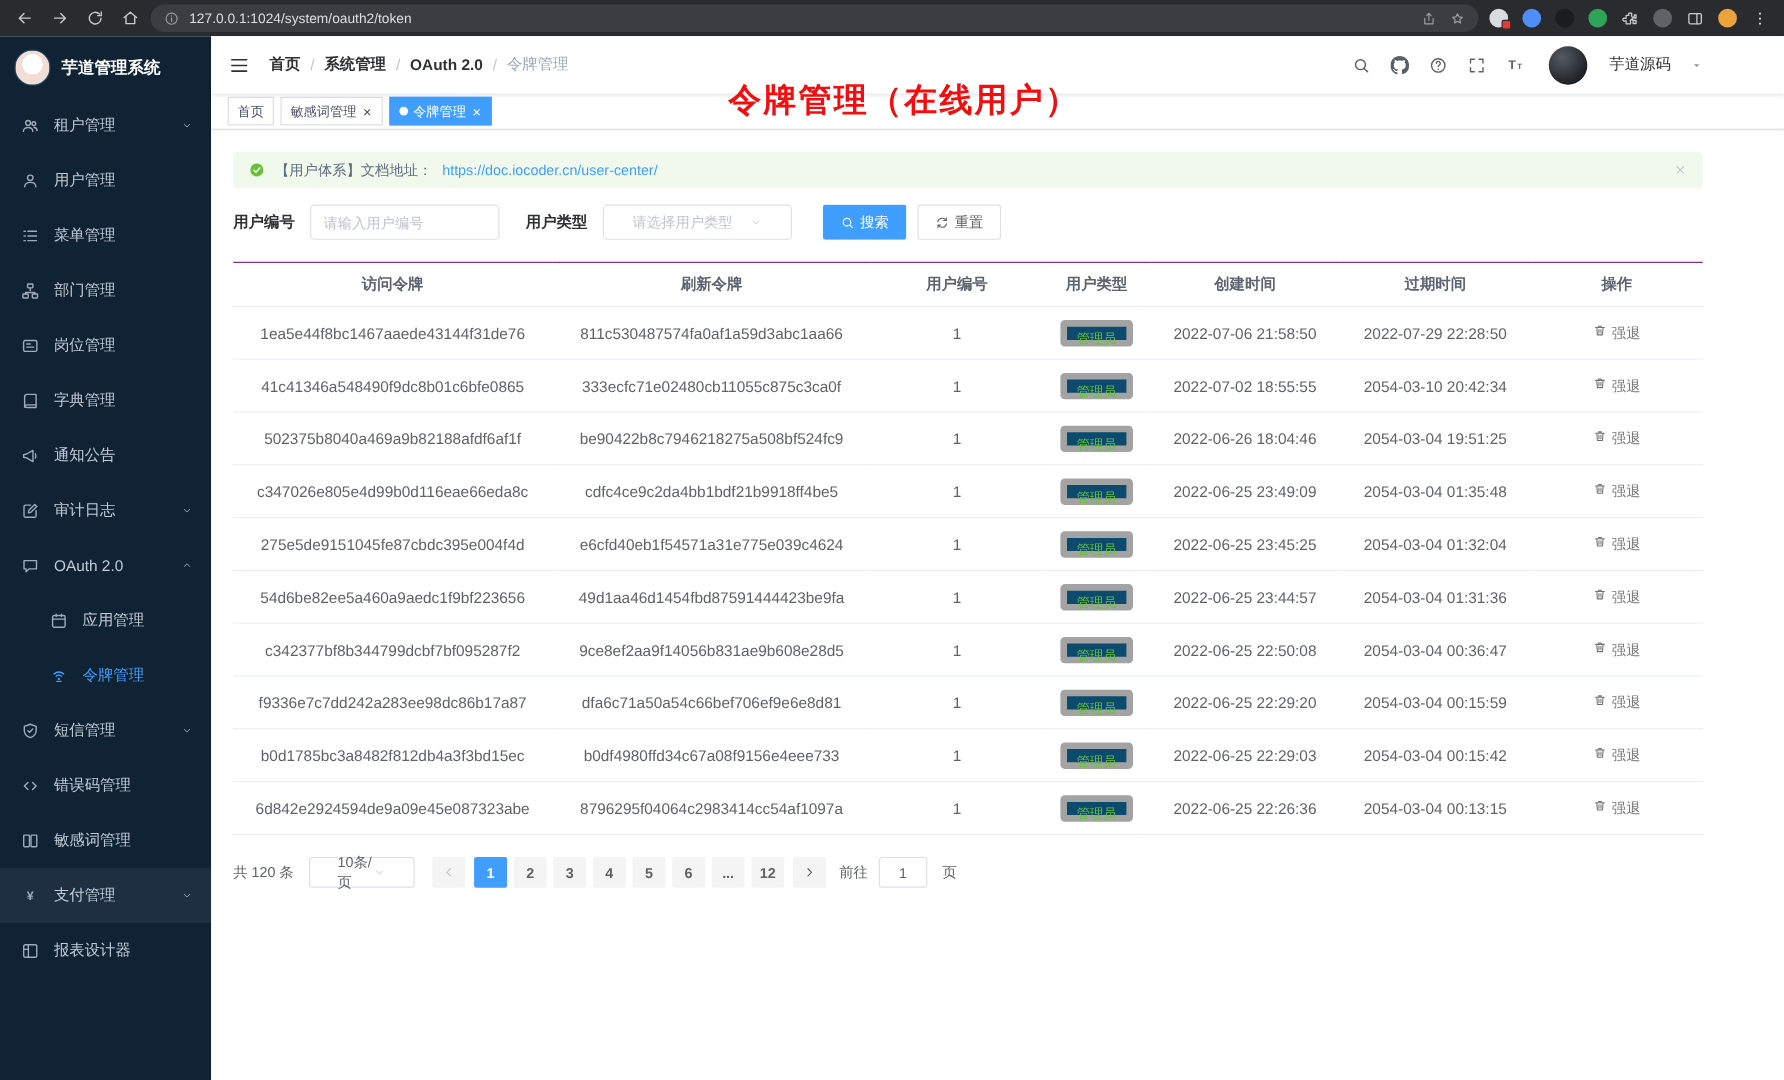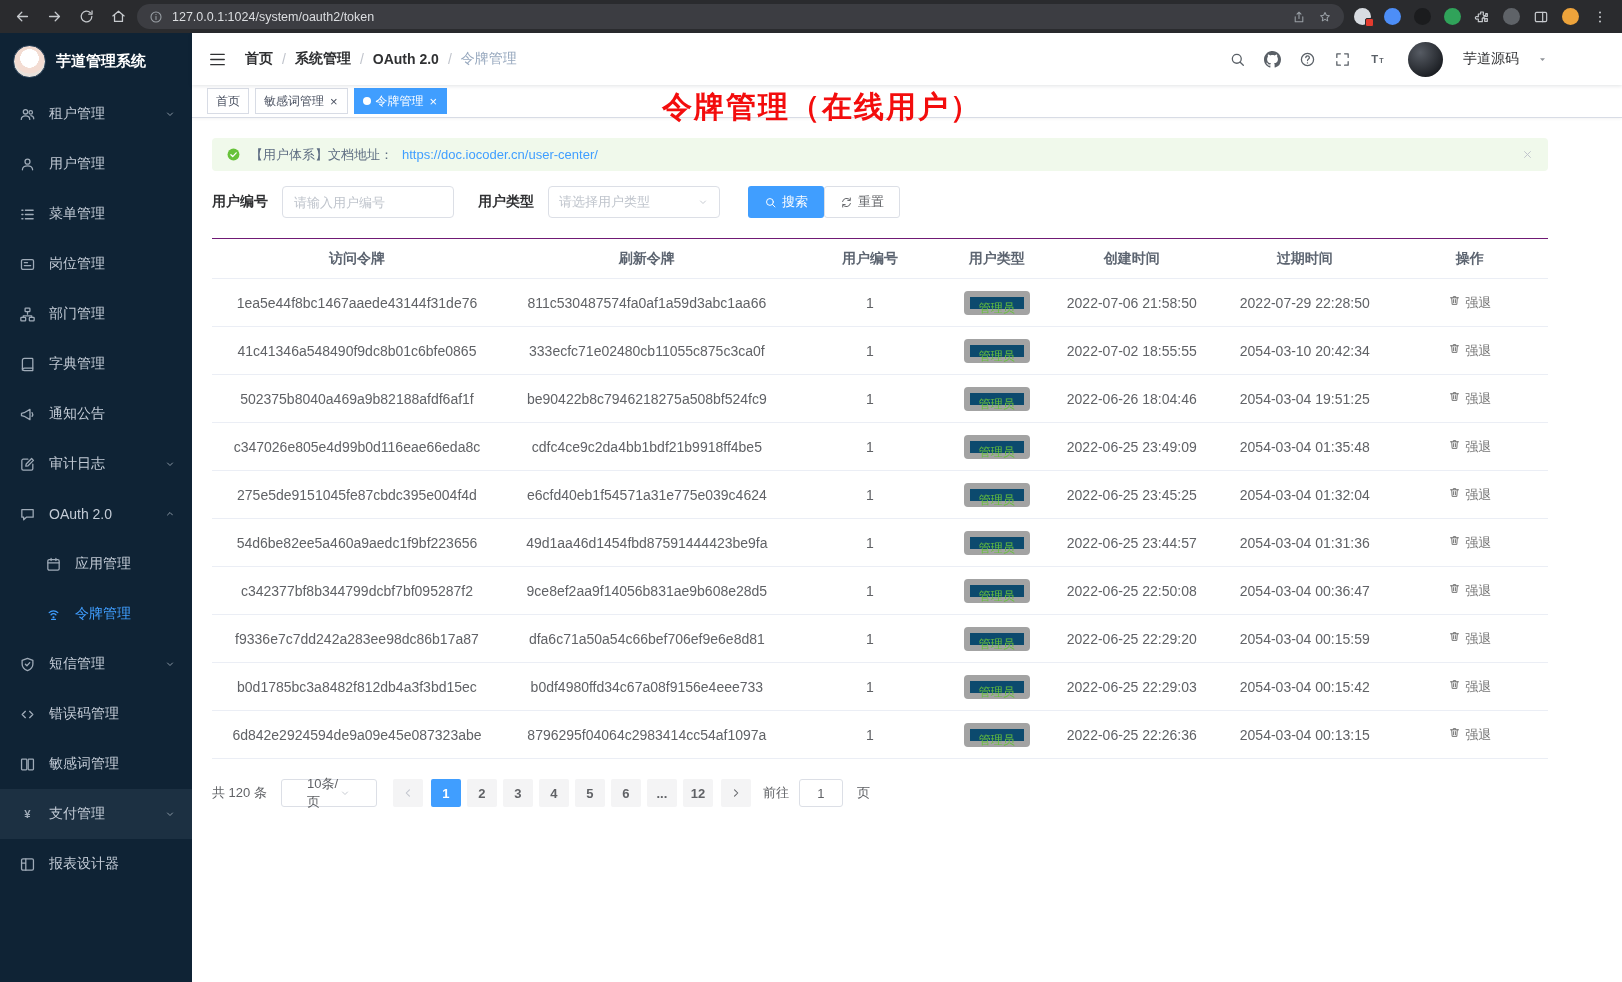--- a/index.html
+++ b/index.html
@@ -53,41 +53,41 @@
 
 
 .tags-bar{height:33px;background:#fff;border-bottom:1px solid #d8dce5;box-shadow:0 1px 3px rgba(0,0,0,.05);display:flex;align-items:center;padding:0 15px;gap:6px;position:relative;z-index:2}
 .tag{height:26px;display:inline-flex;align-items:center;gap:5px;padding:0 8px;border:1px solid #d8dce5;background:#fff;color:#495060;font-size:12px;cursor:pointer}
 .tag .dot{width:8px;height:8px;border-radius:50%;background:#fff;display:none;flex:none}
 .tag.active{background:#409eff;border-color:#409eff;color:#fff}
 .tag.active .dot{display:inline-block}
 .tag-close{font-size:13px;line-height:1;padding:0 1px;cursor:pointer}
 
 
-.annotation{position:absolute;top:54px;left:470px;font-size:30px;font-weight:700;color:#f30d0d;letter-spacing:2px;z-index:10;pointer-events:none;white-space:nowrap}
+.annotation{position:absolute;top:38px;left:470px;font-size:30px;font-weight:700;color:#f30d0d;letter-spacing:2px;z-index:10;pointer-events:none;white-space:nowrap}
 
 
 .content{flex:1;padding:20px 74px 0 20px;overflow:hidden}
 .alert{height:33px;background:#f0f9eb;border-radius:4px;display:flex;align-items:center;gap:9px;padding:1px 14px;font-size:13px}
 .alert-icon{width:15px;height:15px}
 .alert-text{color:#5e6d82}
 .alert-link{color:#409eff;text-decoration:none;cursor:pointer}
 .alert-close{width:13px;height:13px;margin-left:auto;color:#c0c4cc;cursor:pointer}
 
 .filters{display:flex;align-items:center;margin-top:15px}
 .f-label{font-weight:700;color:#303133;margin-right:14px;white-space:nowrap}
 .f-label.lbl2{margin-left:24px}
 .f-input{width:172px;height:32px;border:1px solid #dcdfe6;border-radius:4px;padding:0 11px;font-size:13px;color:#606266;outline:none}
 .f-input::placeholder{color:#bfc4cc}
-.f-select{width:172px;height:32px;border:1px solid #dcdfe6;border-radius:4px;display:flex;align-items:center;justify-content:space-between;padding:0 10px;color:#bfc4cc;font-size:13px;cursor:pointer;background:#fff}
+.f-select{width:172px;height:32px;border:1px solid #dcdfe6;border-radius:4px;display:flex;align-items:center;justify-content:space-between;padding:0 26px;color:#bfc4cc;font-size:13px;cursor:pointer;background:#fff}
 .sel-arrow{width:12px;height:12px;color:#c0c4cc}
 .btn{height:32px;border-radius:3px;display:inline-flex;align-items:center;gap:5px;padding:0 15px;font-size:13px;cursor:pointer;border:1px solid transparent;background:#fff;font-family:inherit}
 .btn .icon{width:13px;height:13px}
 .btn-primary{background:#409eff;color:#fff;margin-left:28px}
-.btn-plain{border-color:#dcdfe6;color:#606266;}
+.btn-plain{border-color:#dcdfe6;color:#606266;margin-left:10px}
 
 .data-table{width:100%;border-collapse:collapse;table-layout:fixed;margin-top:20px}
 .data-table th{height:40px;font-size:14px;font-weight:600;color:#5c6470;text-align:center;border-top:1px solid #701a75;border-bottom:1px solid #ebeef5;white-space:nowrap}
 .data-table td{height:48px;font-size:14px;color:#606266;text-align:center;border-bottom:1px solid #ebeef5;white-space:nowrap;overflow:hidden}
 .badge{display:inline-block;height:24px;line-height:22px;padding:0 9px;background:#0c4a6e;border:6px solid #a3a3a3;color:#67c23a;border-radius:4px;font-size:12px}
 .action-link{color:#737373;font-size:13px;display:inline-flex;gap:4px;cursor:pointer}
 .action-link .icon{width:13px;height:13px}
 
 .pagination{display:flex;align-items:center;justify-content:flex-start;margin-top:20px;gap:8px;font-size:13px;color:#606266}
 .pg-total{margin-right:6px;white-space:nowrap}
@@ -218,36 +218,36 @@
           <span class="icon mi-icon">
             <svg viewBox="0 0 24 24" fill="none" stroke="currentColor" stroke-width="1.8" stroke-linecap="round" stroke-linejoin="round">
               <path d="M4 6h1.6M9 6h11M4 12h1.6M9 12h11M4 18h1.6M9 18h11"></path>
             </svg>
           </span>
           <span class="mi-label">菜单管理</span>
         </div>
         <div class="menu-item">
           <span class="icon mi-icon">
             <svg viewBox="0 0 24 24" fill="none" stroke="currentColor" stroke-width="1.8" stroke-linecap="round" stroke-linejoin="round">
-              <rect x="3.5" y="5" width="17" height="14" rx="2"></rect>
-              <path d="M7.5 9.5h4.5M7.5 13.5h9"></path>
-            </svg>
-          </span>
-          <span class="mi-label">岗位管理</span>
-        </div>
-        <div class="menu-item">
-          <span class="icon mi-icon">
-            <svg viewBox="0 0 24 24" fill="none" stroke="currentColor" stroke-width="1.8" stroke-linecap="round" stroke-linejoin="round">
               <rect x="8.6" y="3" width="6.8" height="5" rx="1"></rect>
               <rect x="2.6" y="16" width="6.8" height="5" rx="1"></rect>
               <rect x="14.6" y="16" width="6.8" height="5" rx="1"></rect>
               <path d="M12 8v3.5M6 16v-2h12v2"></path>
             </svg>
           </span>
           <span class="mi-label">部门管理</span>
+        </div>
+        <div class="menu-item">
+          <span class="icon mi-icon">
+            <svg viewBox="0 0 24 24" fill="none" stroke="currentColor" stroke-width="1.8" stroke-linecap="round" stroke-linejoin="round">
+              <rect x="3.5" y="5" width="17" height="14" rx="2"></rect>
+              <path d="M7.5 9.5h4.5M7.5 13.5h9"></path>
+            </svg>
+          </span>
+          <span class="mi-label">岗位管理</span>
         </div>
         <div class="menu-item">
           <span class="icon mi-icon">
             <svg viewBox="0 0 24 24" fill="none" stroke="currentColor" stroke-width="1.8" stroke-linecap="round" stroke-linejoin="round">
               <path d="M19.5 17V4.5a1 1 0 0 0-1-1H7.8a3 3 0 0 0-3 3v11"></path>
               <path d="M4.8 17.5a3 3 0 0 0 3 3h11.7v-3.5H7.8a3 3 0 0 0-3 3z"></path>
             </svg>
           </span>
           <span class="mi-label">字典管理</span>
         </div>

